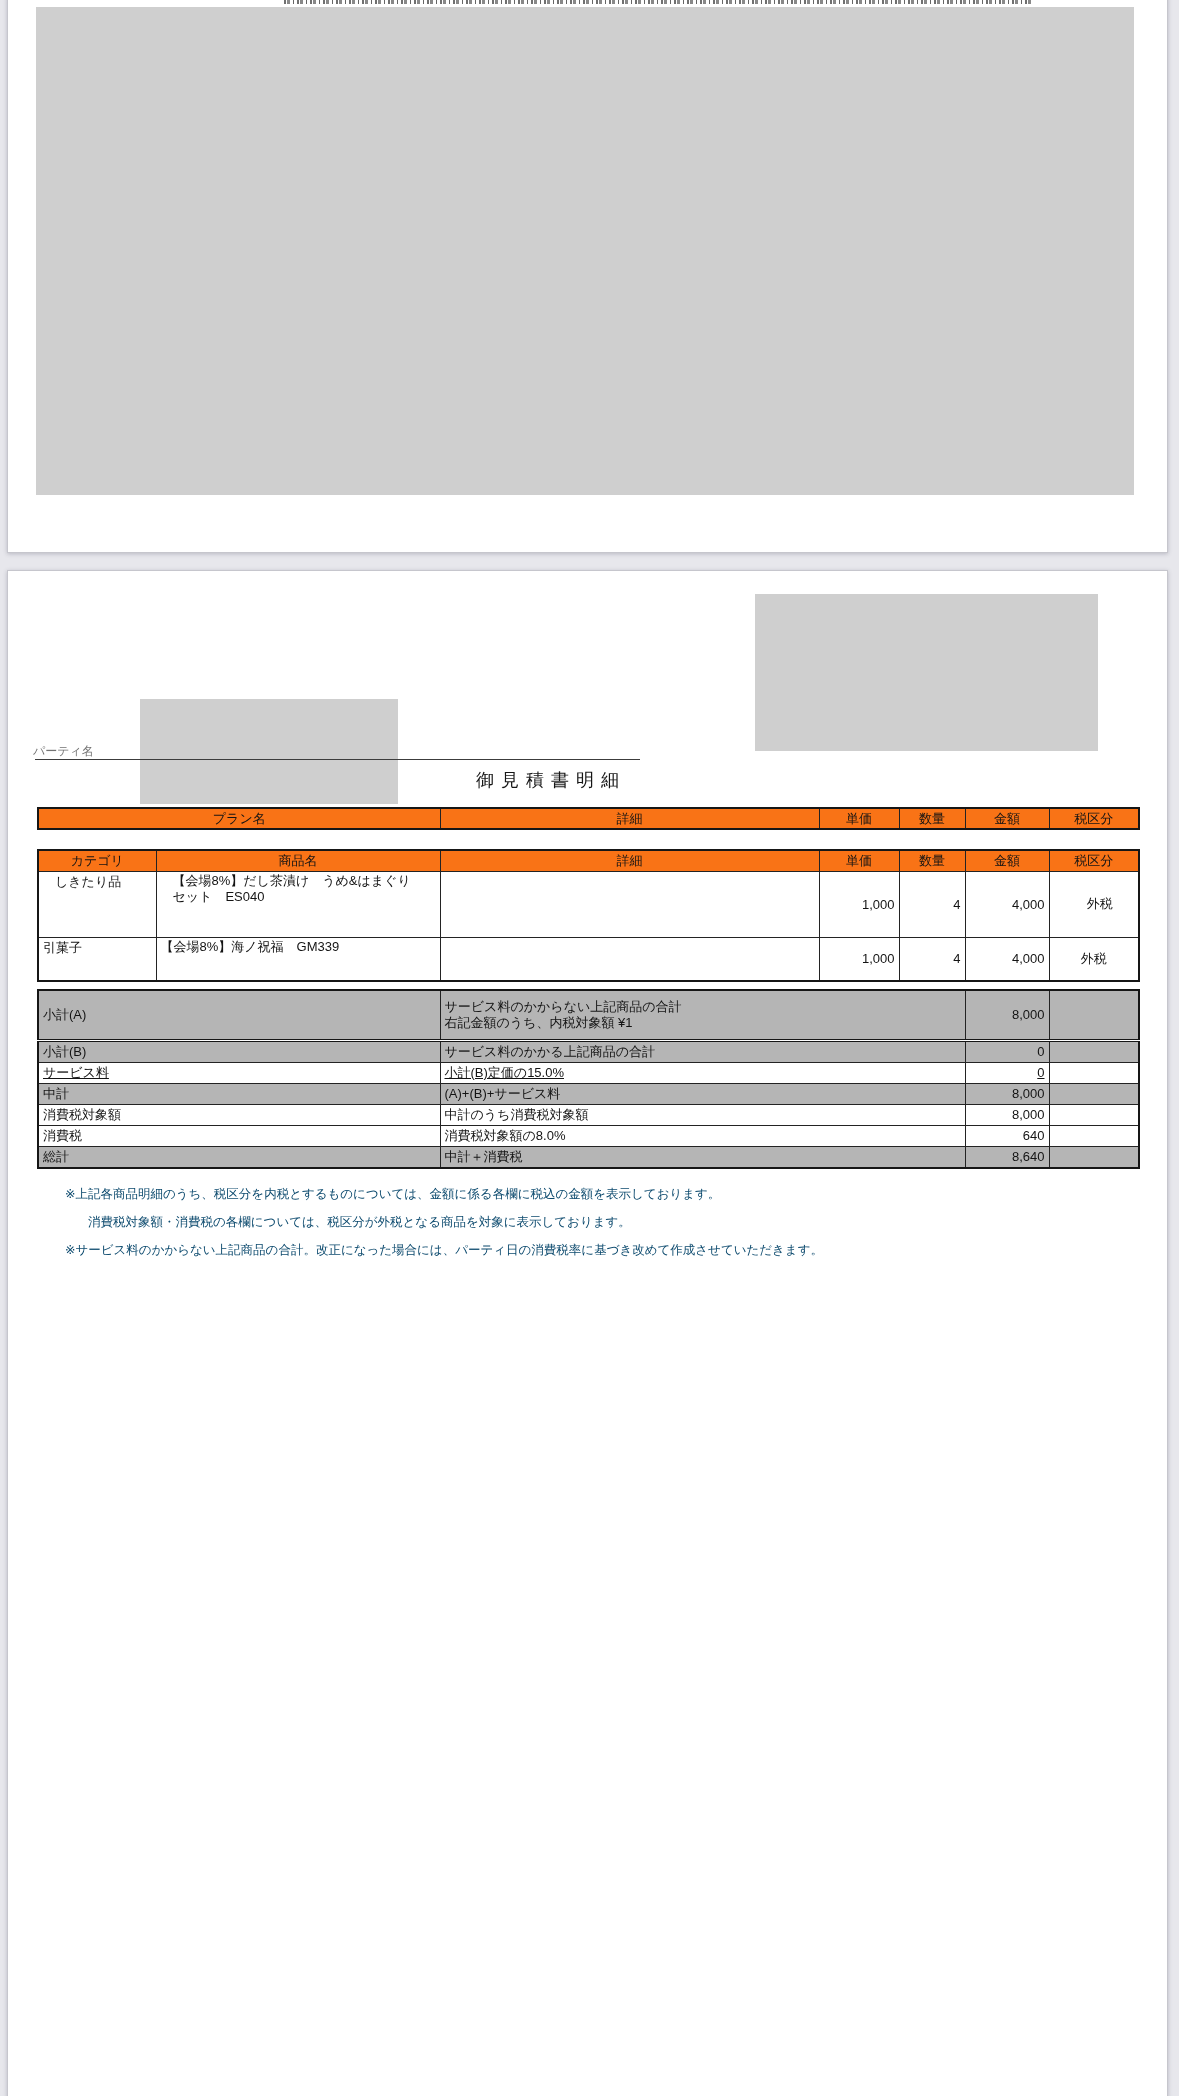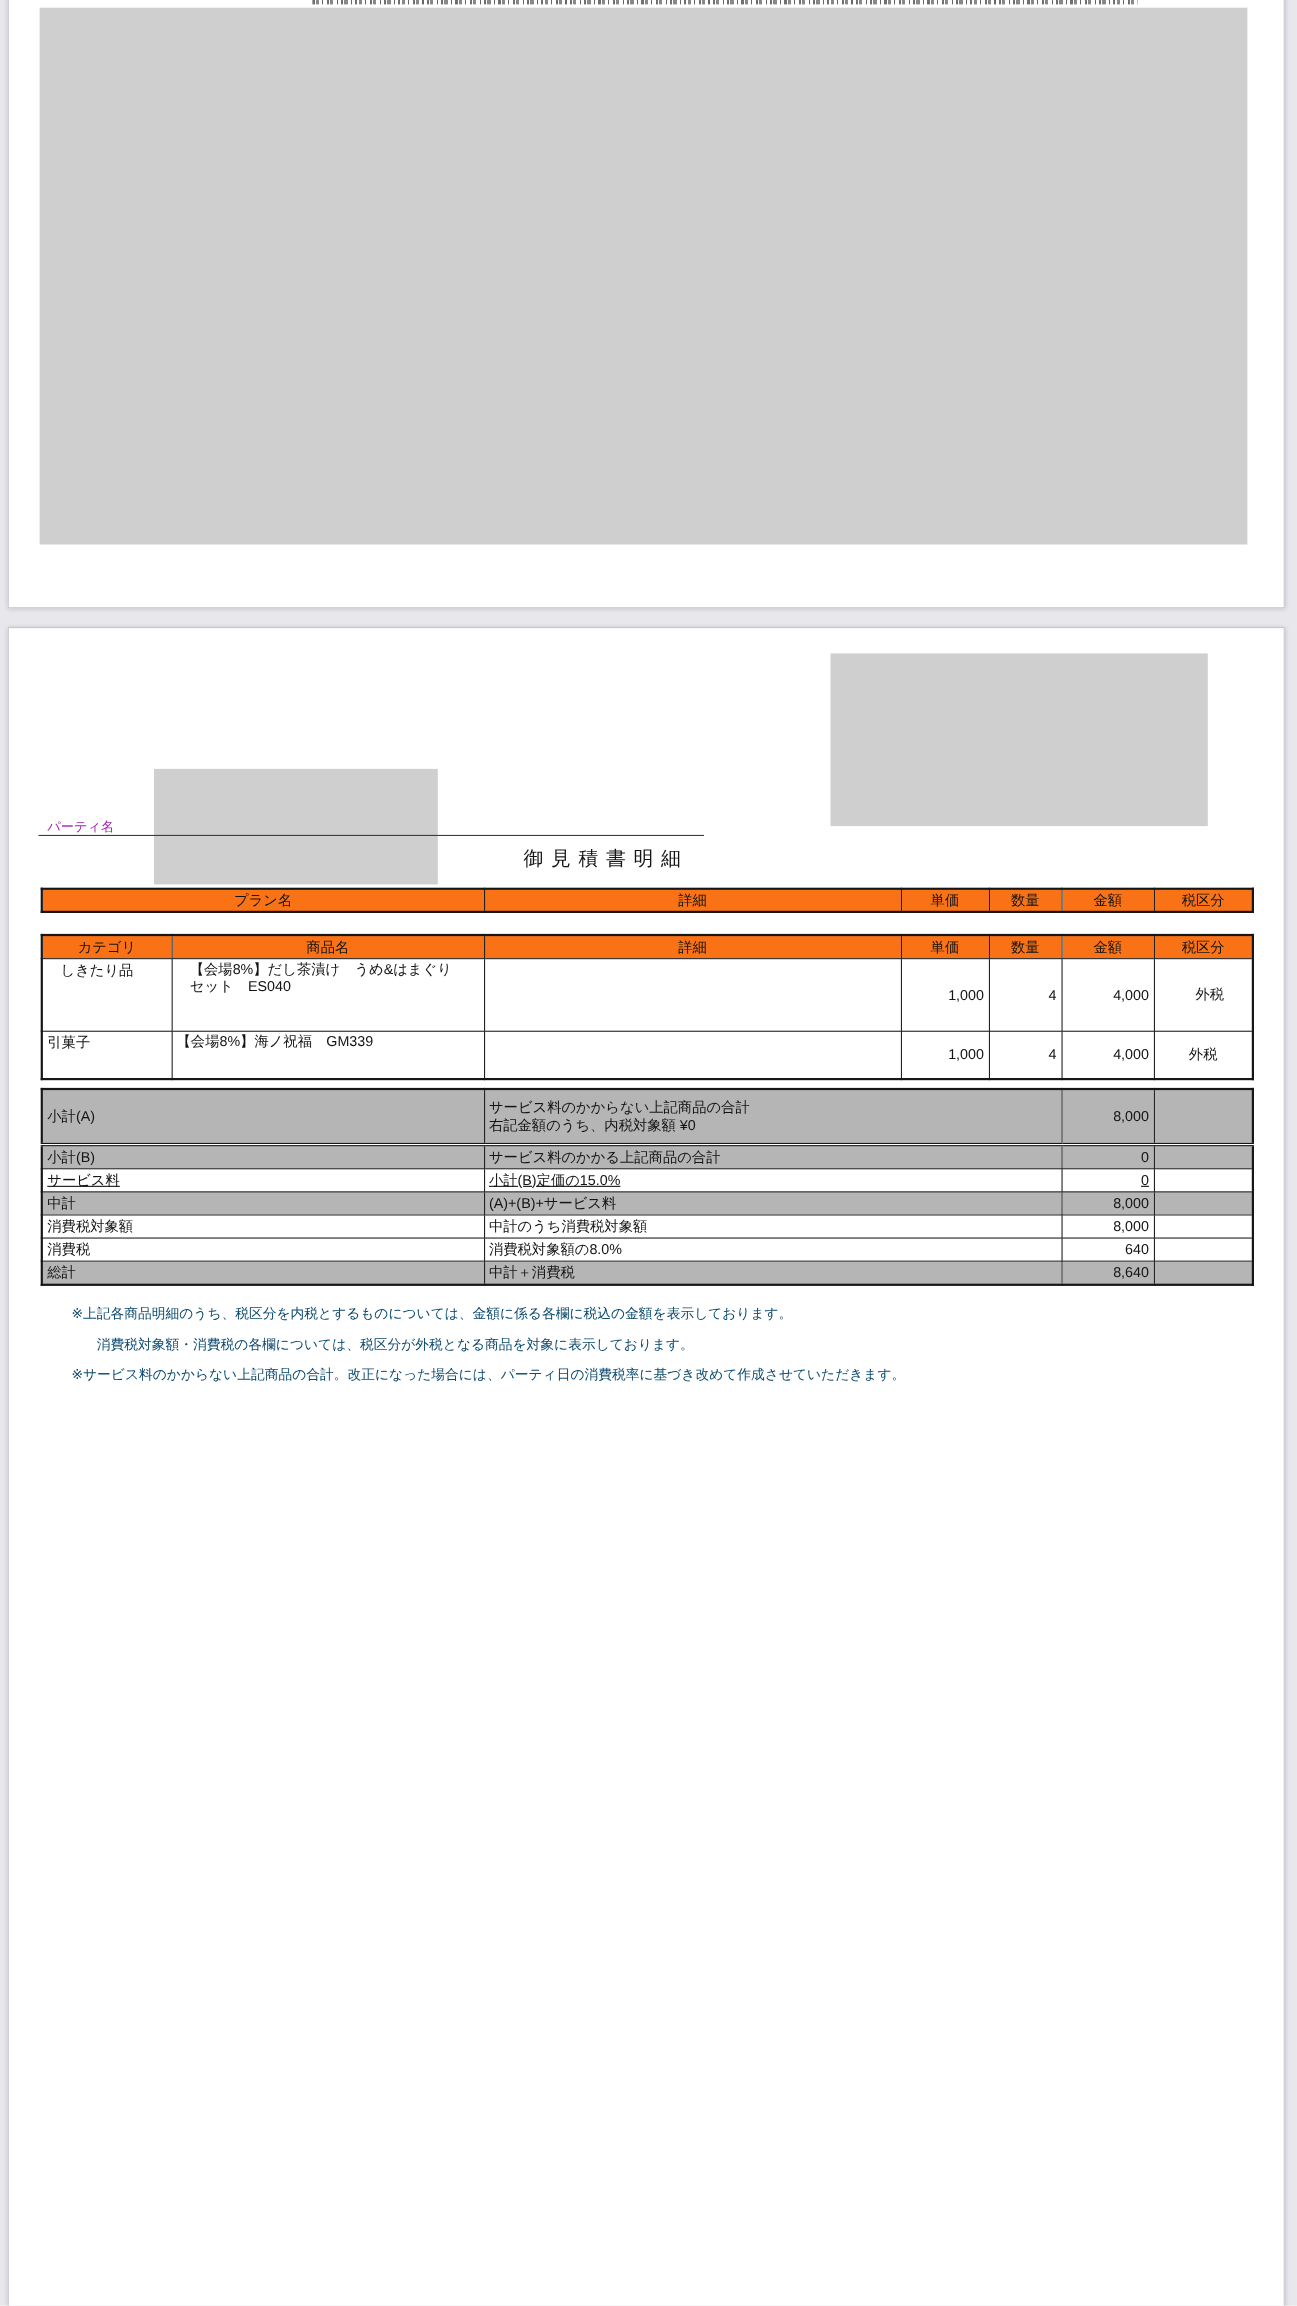--- a/index.html
+++ b/index.html
@@ -29,21 +29,21 @@
   
   #p1-cliptext{
     position:absolute;left:276px;top:1px;width:750px;height:6px;
     background:repeating-linear-gradient(90deg,
       #4c4c4c 0 2px, rgba(0,0,0,0) 2px 3px,
       #6b6b6b 3px 6px, rgba(0,0,0,0) 6px 9px,
       #3f3f3f 9px 10px, rgba(0,0,0,0) 10px 13px);
     opacity:.8;
   }
 
-  #party-name-label{position:absolute;left:35px;top:172px;font-size:12px;color:#a21caf;}
+  #party-name-label{position:absolute;left:25px;top:172px;font-size:12px;color:#737373;}
   #party-name-line{position:absolute;left:27px;top:188px;width:605px;border-top:1.5px solid #3c3c3c;}
   #doc-title{position:absolute;left:468px;top:197px;font-size:18px;letter-spacing:7px;color:#151515;}
 
   table.tbl{
     position:absolute;left:29px;
     border-collapse:collapse;table-layout:fixed;
     width:1101px;font-size:13px;color:#141414;
     border:2px solid #161616;
   }
   .tbl th,.tbl td{
@@ -171,21 +171,21 @@
       <col style="width:402px">
         <col style="width:525px">
         <col style="width:84px">
         <col style="width:90px">
     </colgroup>
     <tbody>
         <tr class="sum-r0 shaded">
       <td class="sum-label">小計(A)</td>
       <td class="sum-desc">
         <div>サービス料のかからない上記商品の合計</div>
-        <div>右記金額のうち、内税対象額 ¥0</div>
+        <div>右記金額のうち、内税対象額 ¥1</div>
       </td>
       <td class="num">8,000</td>
       <td></td>
     </tr>
     <tr class="sum-r1 shaded">
       <td class="sum-label">小計(B)</td>
       <td class="sum-desc">サービス料のかかる上記商品の合計</td>
       <td class="num">0</td>
       <td></td>
     </tr>

